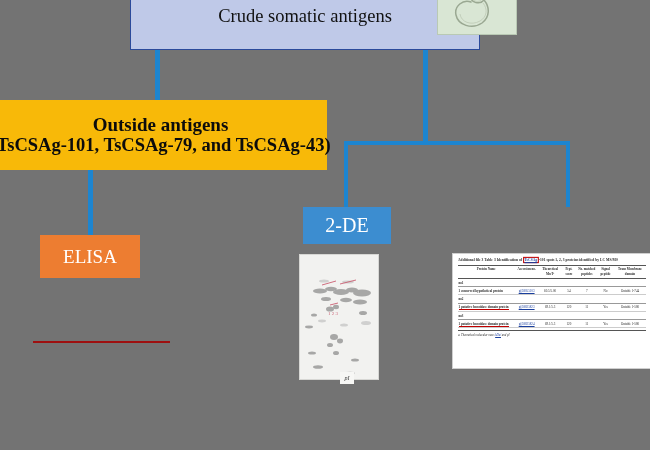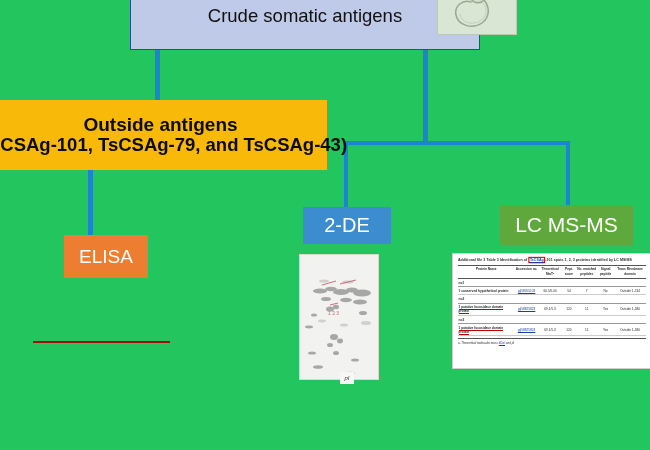--- a/index.html
+++ b/index.html
@@ -4,23 +4,23 @@
 <style>
   html, body {
     margin: 0;
     padding: 0;
     background: #000000;
   }
   #stage {
     position: relative;
     width: 650px;
     height: 450px;
-    background: #22c55e;
+    background: #737373;
     overflow: hidden;
-    font-family: Liberation Sans, sans-serif;
+    font-family: Liberation Serif, serif;
   }
 
   
   .conn {
     position: absolute;
     background: #1D85D0;
   }
 
   
   .box {
@@ -72,26 +72,25 @@
     color: #0c0c0c;
     font-size: 19px;
     font-weight: 700;
   }
   #eluted-box .ln2 { font-size: 18.5px; white-space: nowrap; }
 
   
   #elisa-box {
     left: 40px;
     top: 235px;
-    width: 84px;
+    width: 100px;
     height: 43px;
     background: #ED7D31;
     color: #ffffff;
     font-size: 19px;
-    margin-left: 24px;
   }
 
   
   #twode-box {
     left: 303px;
     top: 207px;
     width: 88px;
     height: 37px;
     background: #3C8DD0;
     color: #ffffff;
@@ -256,23 +255,20 @@
   </div>
 
   <div class="box" id="elisa-box">
     <span>ELISA</span>
   </div>
 
   <div class="box" id="twode-box">
     <span>2-DE</span>
   </div>
 
-  <div class="box" id="lcms-box">
-    <span>LC MS-MS</span>
-  </div>
 
   <div id="red-rule"></div>
 
   <div id="gel-image">
     <svg class="gel-inner" width="78" height="124" viewBox="0 0 78 124">
       <rect width="78" height="124" fill="#f2f2f0"></rect>
       <g fill="#8e8e8e" opacity="0.75">
         <ellipse cx="20" cy="36" rx="7" ry="2.5"></ellipse>
         <ellipse cx="31" cy="34" rx="6" ry="2.2"></ellipse>
         <ellipse cx="41" cy="37" rx="8" ry="3"></ellipse>

